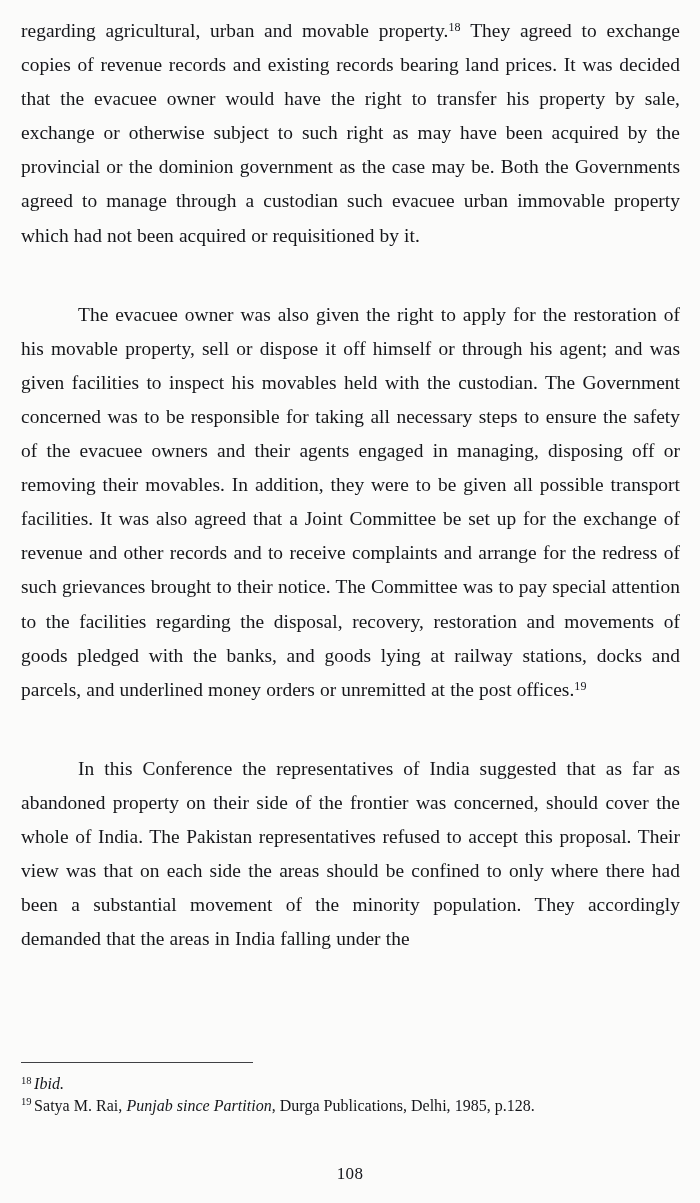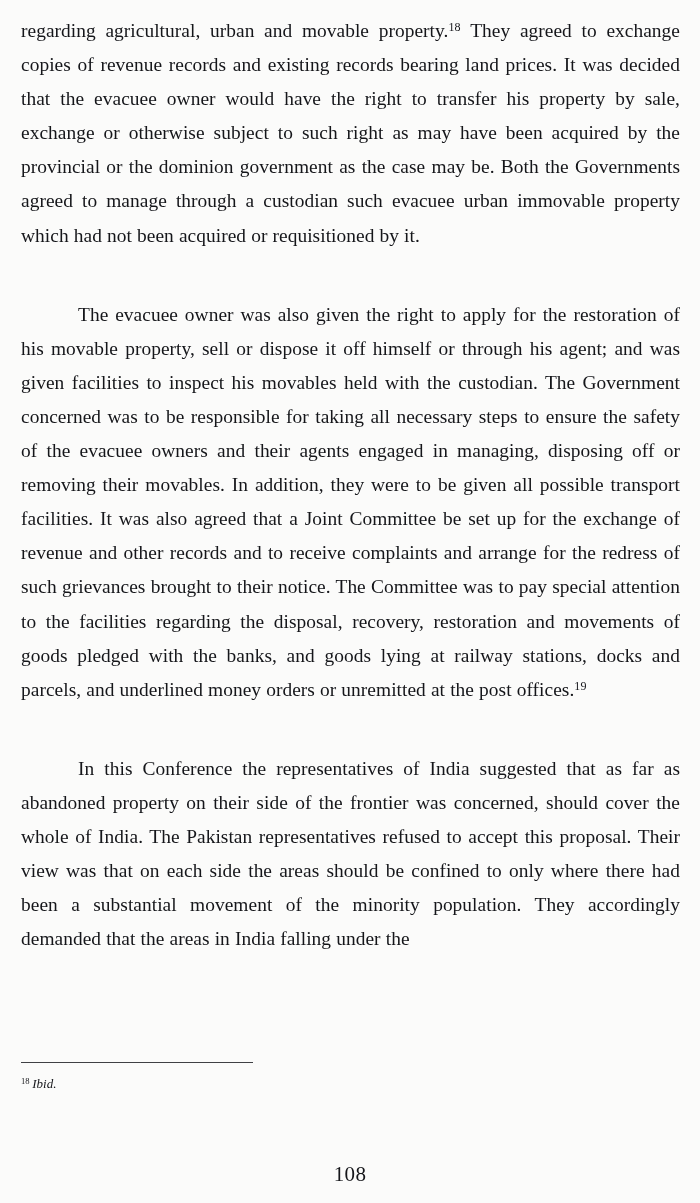--- a/index.html
+++ b/index.html
@@ -66,21 +66,21 @@
     width: 232px;
     height: 0;
     border: 0;
     border-top: 1.6px solid #3f4044;
     margin: 0 0 10px 0;
     padding: 0;
   }
 
   .footnote {
     margin: 0;
-    font-size: 13px;
+    font-size: 16px;
     line-height: 21.5px;
     text-align: left;
     letter-spacing: 0.02px;
   }
 
   .footnote sup.fnnum {
     font-size: 0.66em;
     vertical-align: 0.5em;
     line-height: 0;
     margin-right: 2.5px;
@@ -89,36 +89,37 @@
   .ital {
     font-style: italic;
   }
 
   .folio {
     position: absolute;
     left: 0;
     top: 1161px;
     width: 700px;
     text-align: center;
-    font-size: 21px;
+    font-size: 17px;
     line-height: 26px;
     letter-spacing: 0.4px;
   }
 </style>
 </head>
 <body>
 
 <div class="page">
 
   <div class="body-block">
     <p class="para" id="para-0">regarding agricultural, urban and movable property.<sup class="fnref">18</sup> They agreed to exchange copies of revenue records and existing records bearing land prices. It was decided that the evacuee owner would have the right to transfer his property by sale, exchange or otherwise subject to such right as may have been acquired by the provincial or the dominion government as the case may be. Both the Governments agreed to manage through a custodian such evacuee urban immovable property which had not been acquired or requisitioned by it.</p>
     <p class="para indent" id="para-1">The evacuee owner was also given the right to apply for the restoration of his movable property, sell or dispose it off himself or through his agent; and was given facilities to inspect his movables held with the custodian. The Government concerned was to be responsible for taking all necessary steps to ensure the safety of the evacuee owners and their agents engaged in managing, disposing off or removing their movables. In addition, they were to be given all possible transport facilities. It was also agreed that a Joint Committee be set up for the exchange of revenue and other records and to receive complaints and arrange for the redress of such grievances brought to their notice. The Committee was to pay special attention to the facilities regarding the disposal, recovery, restoration and movements of goods pledged with the banks, and goods lying at railway stations, docks and parcels, and underlined money orders or unremitted at the post offices.<sup class="fnref">19</sup></p>
     <p class="para indent" id="para-2">In this Conference the representatives of India suggested that as far as abandoned property on their side of the frontier was concerned, should cover the whole of India. The Pakistan representatives refused to accept this proposal. Their view was that on each side the areas should be confined to only where there had been a substantial movement of the minority population. They accordingly demanded that the areas in India falling under the</p>
   </div>
 
   <div class="footnote-zone">
     <hr class="footnote-rule">
     <p class="footnote" id="fn-0"><sup class="fnnum">18</sup><span class="ital">Ibid.</span></p>
+    <p class="footnote" id="fn-1"><sup class="fnnum">19</sup>Satya M. Rai, <span class="ital">Punjab since Partition</span>, Durga Publications, Delhi, 1985, p.128.</p>
   </div>
 
   <div class="folio">108</div>
 
 </div>
 
 </body></html>

